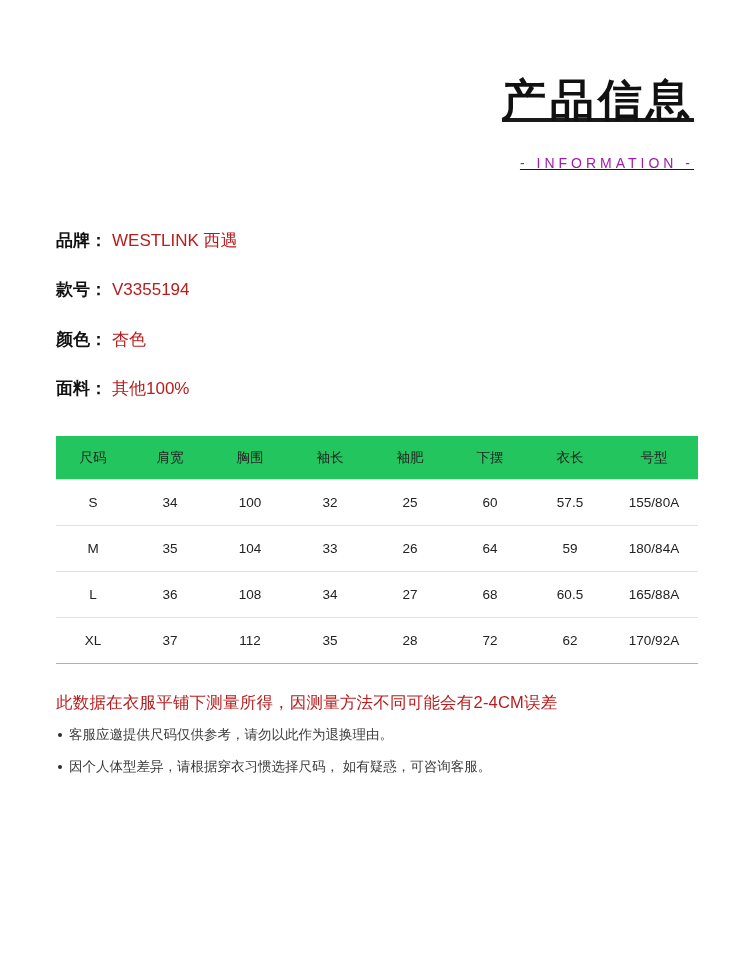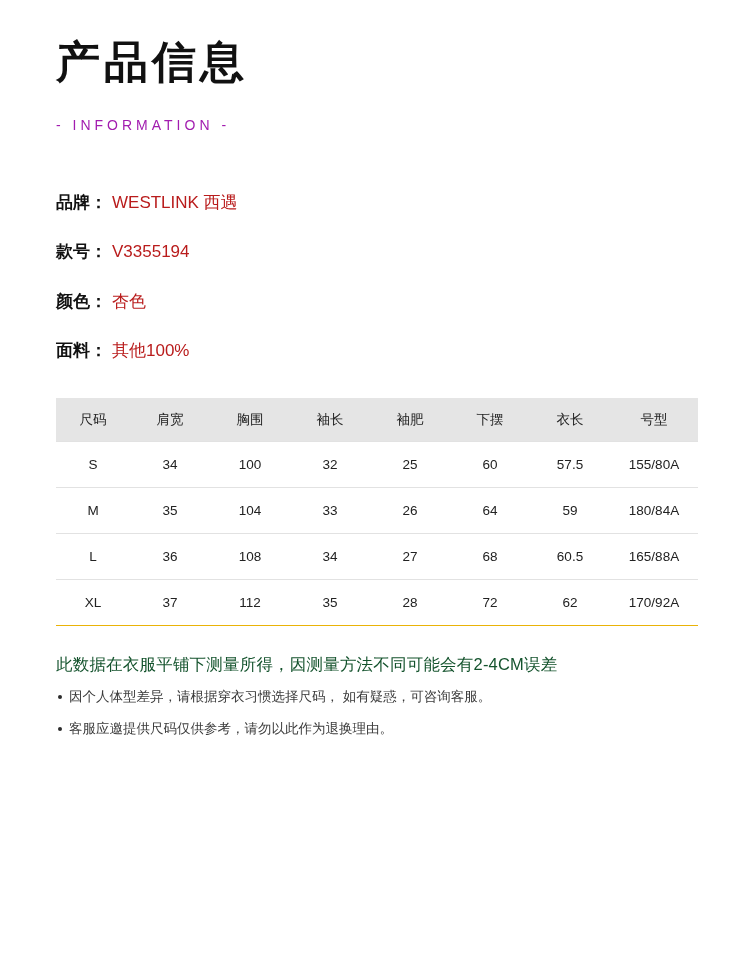--- a/index.html
+++ b/index.html
@@ -17,22 +17,23 @@
   }
   .page {
     width: 750px;
     height: 973px;
     box-sizing: border-box;
     padding: 0 56px;
     position: relative;
   }
   
   .header {
-    text-align: left;
-    padding-top: 36px;
+    text-align: right;
+    padding-top: 74px;
+    text-decoration: underline;
   }
   .title {
     font-size: 44px;
     font-weight: bold;
     letter-spacing: 4px;
     line-height: 1.2;
     color: #111111;
   }
   .subtitle {
     margin-top: 28px;
@@ -72,37 +73,37 @@
   .size-table td {
     text-align: center;
     font-size: 13.5px;
     font-weight: normal;
     color: #222222;
     height: 43px;
     vertical-align: middle;
     border-bottom: 1px solid #e2e2e2;
   }
   .size-table thead th {
-    background: #e5e5e5;
+    background: #22c55e;
     border-bottom: 1px solid #e2e2e2;
     height: 41px;
   }
   .size-table tbody tr:last-child td {
     border-bottom: 1px solid #eab308;
   }
   .col-size { width: 74px; }
   .col-num  { width: 80px; }
   .col-code { width: 88px; }
   
   .notes {
     margin-top: 27px;
   }
   .note-main {
     font-size: 16.5px;
-    color: #14532d;
+    color: #b91c1c;
     line-height: 1.4;
     letter-spacing: 0.2px;
   }
   .note-item {
     display: flex;
     align-items: flex-start;
     margin-top: 11px;
     font-size: 13.5px;
     color: #3b3b3b;
     line-height: 1.5;
@@ -209,21 +210,21 @@
         <td>62</td>
         <td>170/92A</td>
       </tr>
     </tbody>
   </table>
 
   <div class="notes">
     <div class="note-main">此数据在衣服平铺下测量所得，因测量方法不同可能会有2-4CM误差</div>
     <div class="note-item">
       <span class="bullet"></span>
-      <span>因个人体型差异，请根据穿衣习惯选择尺码， 如有疑惑，可咨询客服。</span>
+      <span>客服应邀提供尺码仅供参考，请勿以此作为退换理由。</span>
     </div>
     <div class="note-item">
       <span class="bullet"></span>
-      <span>客服应邀提供尺码仅供参考，请勿以此作为退换理由。</span>
+      <span>因个人体型差异，请根据穿衣习惯选择尺码， 如有疑惑，可咨询客服。</span>
     </div>
   </div>
 
 </div>
 
 </body></html>

